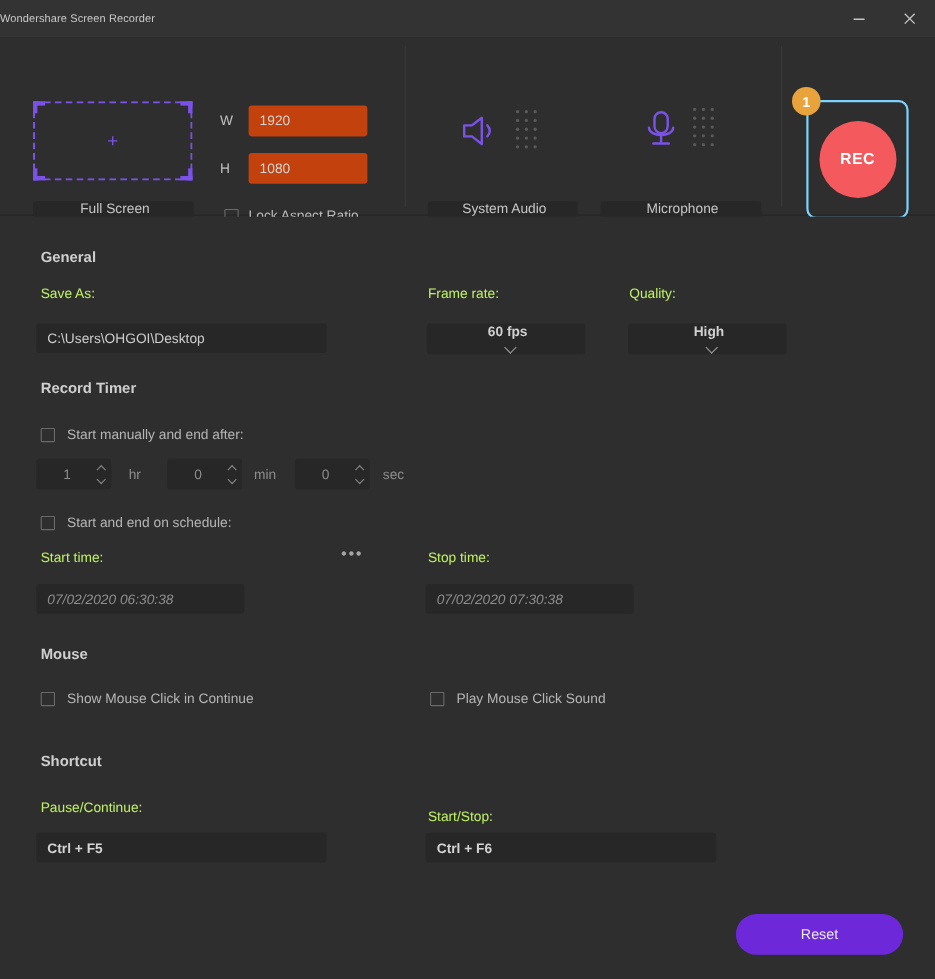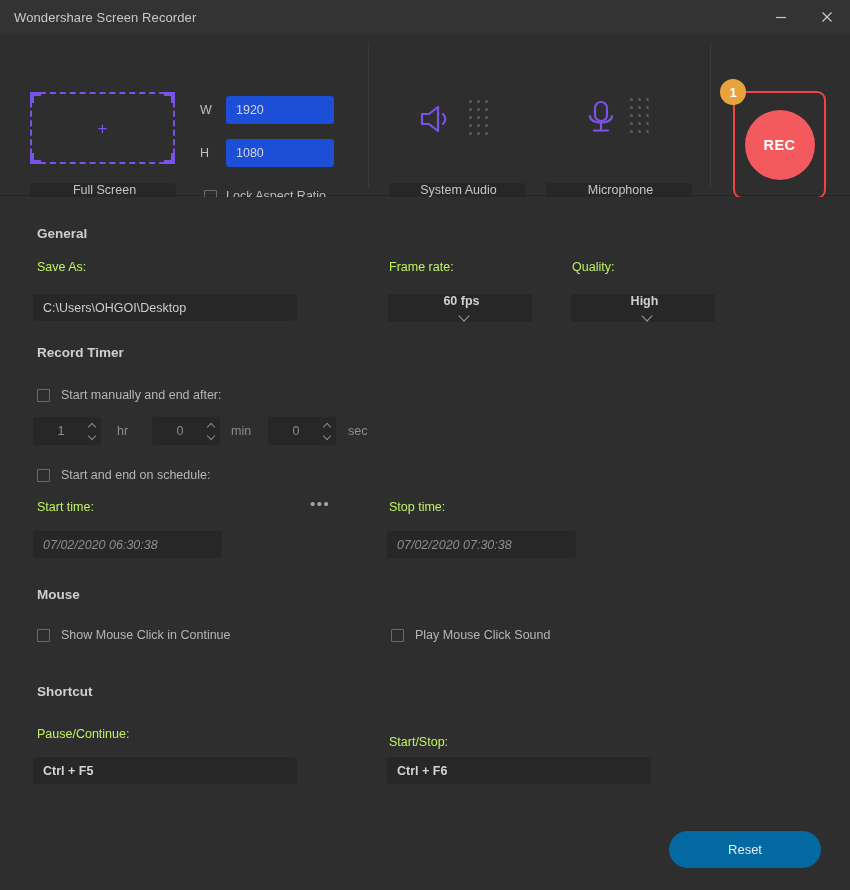--- a/index.html
+++ b/index.html
@@ -16,22 +16,21 @@
   }
 
   
   .titlebar {
     position: absolute; left: 0; top: 0;
     width: 850px; height: 34px;
     background: #333333;
     display: flex; align-items: center;
   }
   .title-text {
-    margin-left: 14px;
-    font-size: 13px;
+    font-size: 10px;
     color: #c9c9c9;
     letter-spacing: .1px;
   }
   .win-btns {
     position: absolute; right: 0; top: 0;
     height: 34px; display: flex; align-items: center;
   }
   .win-btn {
     width: 46px; height: 34px;
     display: flex; align-items: center; justify-content: center;
@@ -78,21 +77,21 @@
   .corner.br { right: -2px; bottom: -2px; border-right-width: 4px; border-bottom-width: 4px; }
 
   .dim-row { position: absolute; display: flex; align-items: center; }
   .dim-row.w { left: 200px; top: 62px; }
   .dim-row.h { left: 200px; top: 105px; }
   .dim-label {
     width: 26px; font-size: 12.5px; color: #c0c0c0;
   }
   .dim-input {
     width: 108px; height: 28px;
-    background: #1d4ed8; border: none; border-radius: 3px;
+    background: #c2410c; border: none; border-radius: 3px;
     color: #d6d6d6; font-size: 12.5px;
     font-family: "Liberation Sans", sans-serif;
     padding: 0 10px; outline: none;
   }
 
   .select {
     position: absolute;
     height: 28px;
     background: #272727;
     border-radius: 3px;
@@ -136,21 +135,21 @@
     grid-template-columns: repeat(3, 5px);
     grid-template-rows: repeat(5, 5px);
     gap: 3px;
   }
   .dotgrid i { width: 3px; height: 3px; background: #5a5a5a; border-radius: 50%; }
 
   
   .rec-wrap { position: absolute; left: 733px; top: 57px; }
   .rec-frame {
     width: 93px; height: 108px;
-    border: 2px solid #ef4444;
+    border: 2px solid #7dd3fc;
     border-radius: 9px;
     display: flex; align-items: center; justify-content: center;
   }
   .rec-circle {
     width: 70px; height: 70px; border-radius: 50%;
     background: #f4595e;
     display: flex; align-items: center; justify-content: center;
     color: #ffffff; font-size: 14.5px; font-weight: bold;
     letter-spacing: .4px;
   }
@@ -246,21 +245,21 @@
     transform: rotate(45deg);
   }
   .unit {
     position: absolute; font-size: 12.5px; color: #8d8d8d;
   }
 
   .reset-btn {
     position: absolute; left: 669px; top: 831px;
     width: 152px; height: 37px;
     border-radius: 19px;
-    background: #0369a1;
+    background: #6d28d9;
     color: #ececec; font-size: 13px;
     display: flex; align-items: center; justify-content: center;
     border: none;
     font-family: "Liberation Sans", sans-serif;
   }
 </style>
 </head>
 <body>
 
 <div class="app">

